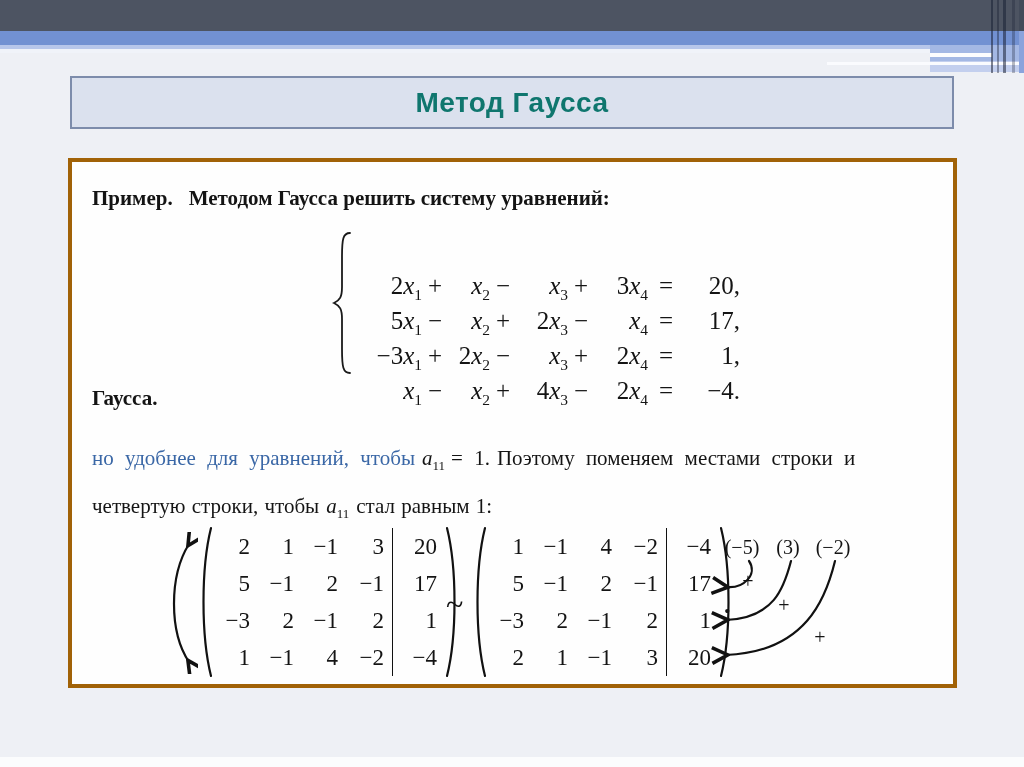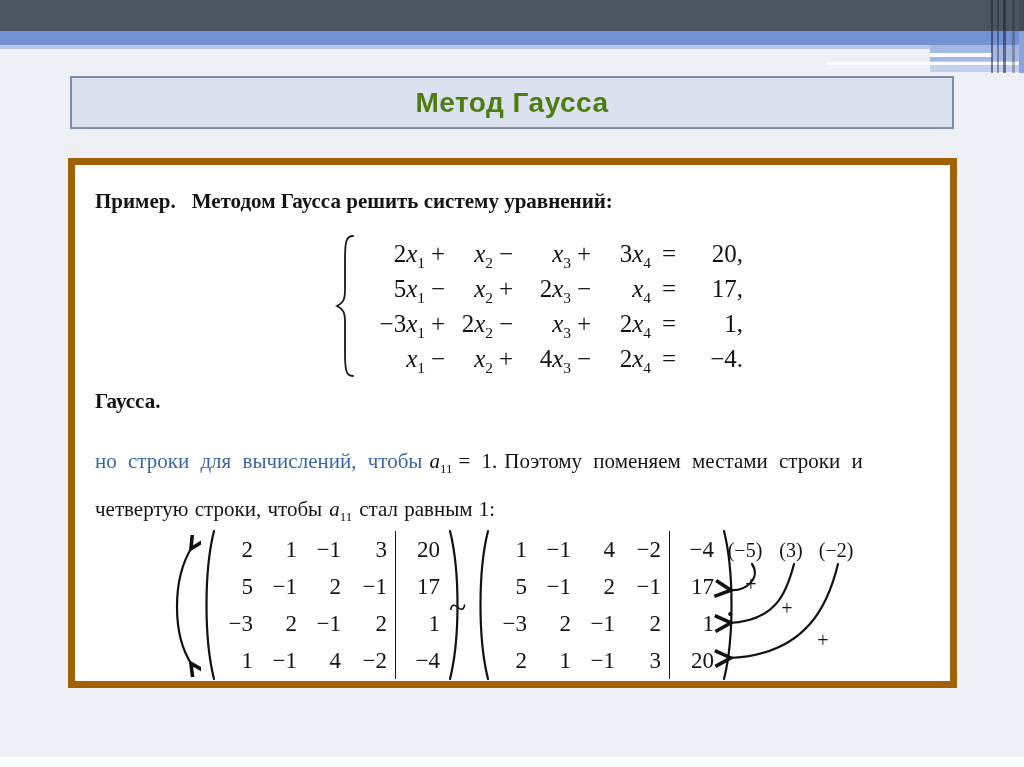--- a/index.html
+++ b/index.html
@@ -29,37 +29,37 @@
   .footer-strip{left:0;top:757px;width:1024px;height:10px;background:#fbfcfd;}
 
   
   .title-box{
     left:70px;top:76px;width:884px;height:53px;
     background:#dbe1ee;border:2px solid #7d8cab;box-sizing:border-box;
     display:flex;align-items:center;justify-content:center;
   }
   .title-text{
     font-family:"Liberation Sans","DejaVu Sans",sans-serif;
-    font-size:28px;font-weight:700;color:#4d7c0f;letter-spacing:.5px;
+    font-size:28px;font-weight:700;color:#0f766e;letter-spacing:.5px;
   }
 
   
   .content-box{
     left:68px;top:158px;width:889px;height:530px;
-    background:#fefefe;border:7px solid #a16207;box-sizing:border-box;
+    background:#fefefe;border:4px solid #a16207;box-sizing:border-box;
   }
 
   .example-line{left:20px;top:24px;font-size:21px;font-weight:700;white-space:nowrap;}
   .example-line .gap{margin-right:16px;}
 
   
   .system{left:258px;top:68px;display:flex;align-items:center;}
   .sys-rows{margin-left:8px;}
   .eq-row{height:35px;line-height:35px;white-space:nowrap;font-size:25px;}
-  .eq-row span{display:inline-block;}
+  .eq-row span{display:inline-block;margin-top:35px;}
   .eq-term{text-align:right;}
   .eq-op{text-align:center;}
   .eq-row i{font-style:italic;}
   sub{font-size:62%;}
 
   .solution-heading{left:20px;top:224px;font-size:21px;font-weight:700;}
   .para-line{left:20px;width:850px;font-size:21px;white-space:nowrap;}
   .pl1{top:248px;word-spacing:4px;}
   .pl2{top:284px;word-spacing:6px;}
   .pl3{top:332px;word-spacing:1px;}
@@ -127,21 +127,21 @@
         <div class="eq-row"><span class="eq-cell eq-term" style="width: 60px;">5<i>x</i><sub>1</sub></span><span class="eq-cell eq-op" style="width: 26px;">−</span><span class="eq-cell eq-term" style="width: 42px;"><i>x</i><sub>2</sub></span><span class="eq-cell eq-op" style="width: 26px;">+</span><span class="eq-cell eq-term" style="width: 52px;">2<i>x</i><sub>3</sub></span><span class="eq-cell eq-op" style="width: 26px;">−</span><span class="eq-cell eq-term" style="width: 54px;"><i>x</i><sub>4</sub></span><span class="eq-cell eq-op" style="width: 36px;">=</span><span class="eq-cell eq-term" style="width: 56px;">17,</span></div>
         <div class="eq-row"><span class="eq-cell eq-term" style="width: 60px;">−3<i>x</i><sub>1</sub></span><span class="eq-cell eq-op" style="width: 26px;">+</span><span class="eq-cell eq-term" style="width: 42px;">2<i>x</i><sub>2</sub></span><span class="eq-cell eq-op" style="width: 26px;">−</span><span class="eq-cell eq-term" style="width: 52px;"><i>x</i><sub>3</sub></span><span class="eq-cell eq-op" style="width: 26px;">+</span><span class="eq-cell eq-term" style="width: 54px;">2<i>x</i><sub>4</sub></span><span class="eq-cell eq-op" style="width: 36px;">=</span><span class="eq-cell eq-term" style="width: 56px;">1,</span></div>
         <div class="eq-row"><span class="eq-cell eq-term" style="width: 60px;"><i>x</i><sub>1</sub></span><span class="eq-cell eq-op" style="width: 26px;">−</span><span class="eq-cell eq-term" style="width: 42px;"><i>x</i><sub>2</sub></span><span class="eq-cell eq-op" style="width: 26px;">+</span><span class="eq-cell eq-term" style="width: 52px;">4<i>x</i><sub>3</sub></span><span class="eq-cell eq-op" style="width: 26px;">−</span><span class="eq-cell eq-term" style="width: 54px;">2<i>x</i><sub>4</sub></span><span class="eq-cell eq-op" style="width: 36px;">=</span><span class="eq-cell eq-term" style="width: 56px;">−4.</span></div>
       </div>
   </div>
 
   <div class="abs solution-heading">Гаусса.</div>
 
 
   <div class="abs para-line pl2">
-    <span class="seg blue">но строки для вычислений, чтобы</span><span class="mvar"><i>a</i><sub>11</sub></span><span class="seg" style="margin-left:6px;">= 1.</span><span>Поэтому поменяем местами строки и</span>
+    <span class="seg blue">но удобнее для уравнений, чтобы</span><span class="mvar"><i>a</i><sub>11</sub></span><span class="seg" style="margin-left:6px;">= 1.</span><span>Поэтому поменяем местами строки и</span>
   </div>
 
   <div class="abs para-line pl3">
     <span class="seg">четвертую строки, чтобы</span><span class="mvar"><i>a</i><sub>11</sub></span><span style="margin-left:7px;">стал равным 1:</span>
   </div>
 
   <svg class="abs swap-arrow" width="42" height="142" viewBox="0 0 42 142">
     <defs>
       <marker id="ah" viewBox="0 0 10 10" refX="2" refY="5" markerWidth="9" markerHeight="9" orient="auto-start-reverse">
         <path d="M9,1 L1,5 L9,9" fill="none" stroke="#111" stroke-width="1.8"></path>

